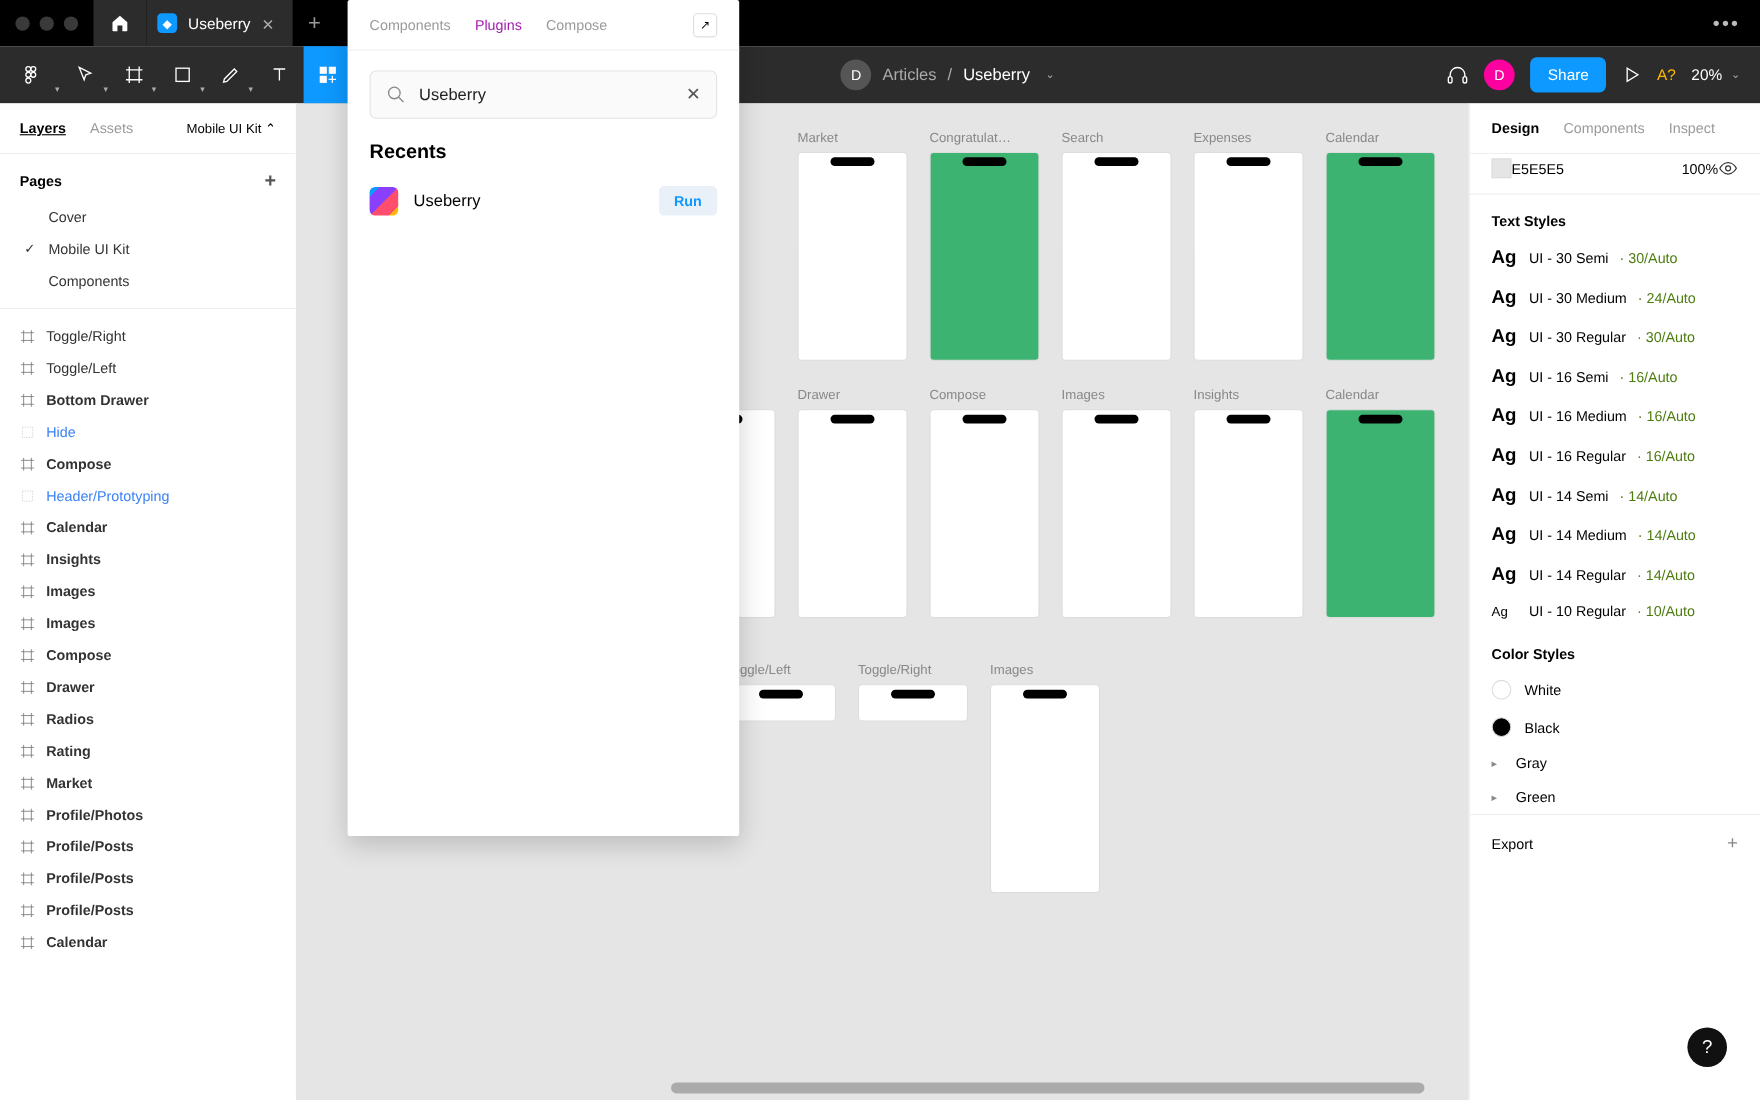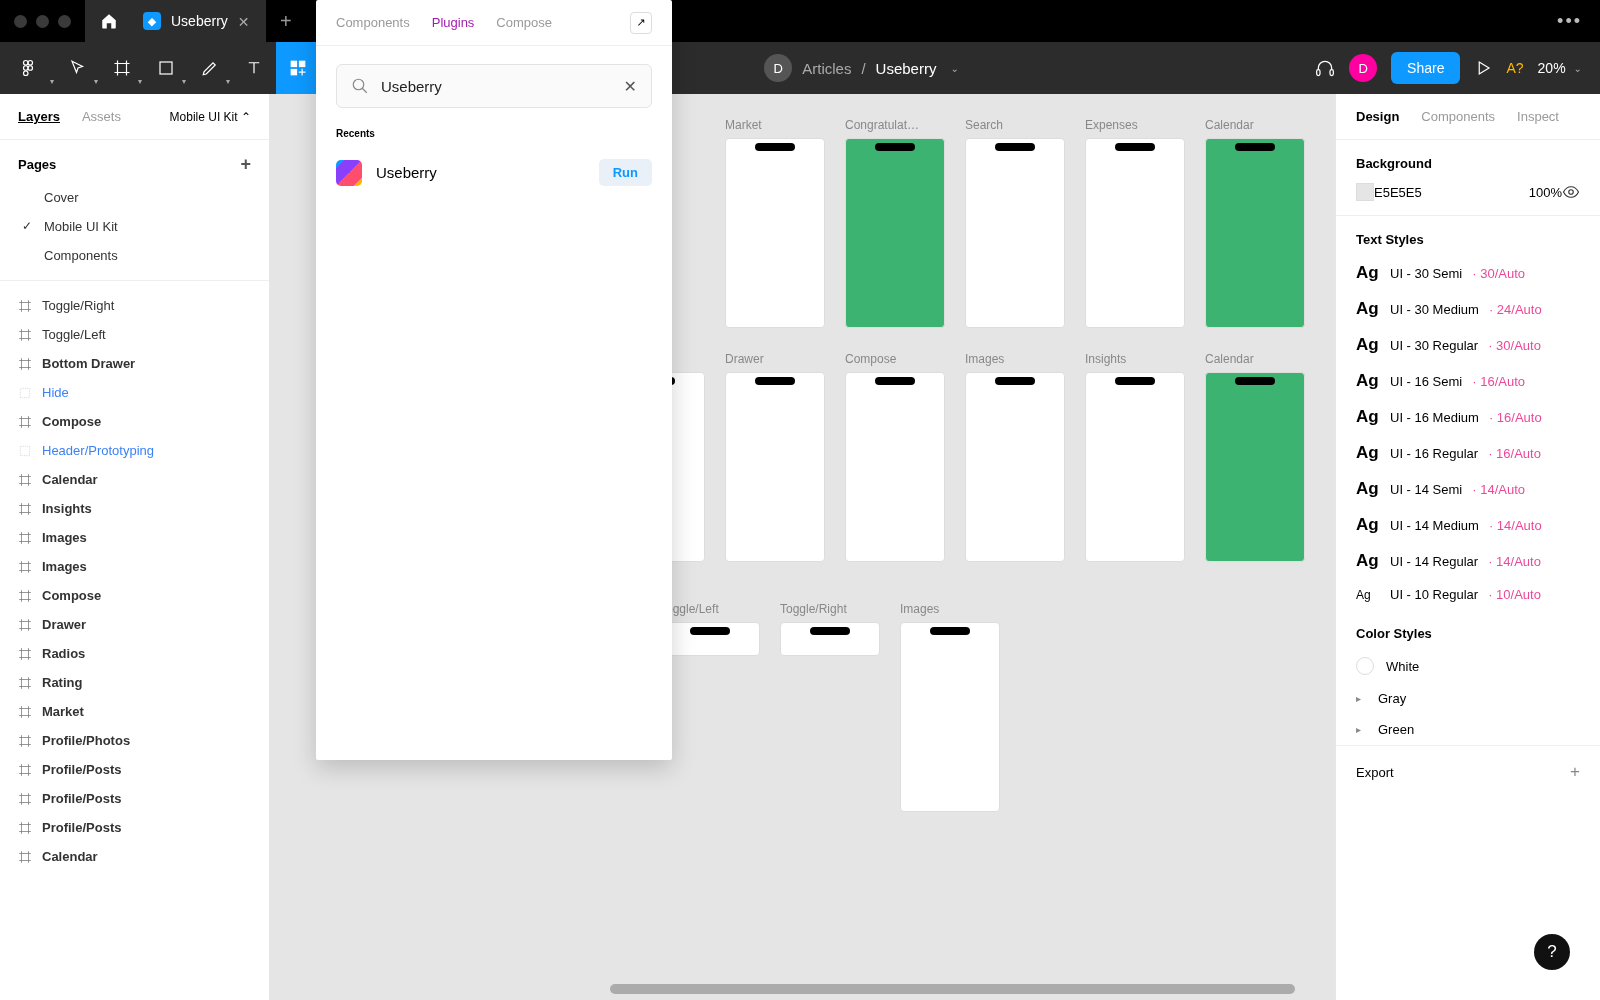--- a/index.html
+++ b/index.html
@@ -73,40 +73,40 @@
   
   .plugin-pop{ position:absolute; left:316px; top:0; width:356px; height:760px; background:#fff; border-radius:2px; box-shadow:0 8px 24px rgba(0,0,0,.18); z-index:20; display:flex; flex-direction:column;}
   .pp-tabs{ height:46px; display:flex; align-items:center; padding:0 20px; gap:22px; font-size:13px; border-bottom:1px solid #eee;}
   .pp-tabs .dim{ color:#9a9a9a;}
   .pp-tabs .act{ font-weight:400; color:#a21caf;}
   .pp-back{ margin-left:auto; width:22px; height:22px; border:1px solid #ddd; border-radius:4px; display:flex; align-items:center; justify-content:center; font-size:11px; cursor:pointer;}
   .pp-search{ margin:18px 20px 14px; height:44px; border:1px solid #e3e3e3; border-radius:6px; background:#fafafa; display:flex; align-items:center; padding:0 14px; gap:12px;}
   .pp-search svg{ width:18px; height:18px; stroke:#888; fill:none; stroke-width:1.6;}
   .pp-search input{ flex:1; border:none; background:transparent; font-size:15px; outline:none; color:#222;}
   .pp-search .clear{ cursor:pointer; color:#555;}
-  .pp-section{ padding:6px 20px 10px; font-size:10px; font-weight:600;}
+  .pp-section{ padding:6px 20px 10px; font-size:18px; font-weight:600;}
   .pp-item{ display:flex; align-items:center; padding:10px 20px; gap:14px; cursor:pointer;}
   .pp-item .ub-logo{ width:26px; height:26px; border-radius:5px; background:linear-gradient(135deg,#0d99ff 0 17%,#8a3ffc 17% 50%,#ff4d6d 50% 83%,#ffb703 83% 100%);}
   .pp-item .name{ font-size:15px;}
   .pp-item .run{ margin-left:auto; background:#e9f0f7; color:#0d99ff; font-size:13px; font-weight:600; padding:6px 14px; border-radius:5px;}
 
   
   .rp-tabs{ height:46px; display:flex; align-items:center; padding:0 20px; gap:22px; border-bottom:1px solid #eee;}
   .rp-tabs .act{ font-weight:600;}
   .rp-tabs .dim{ color:#9a9a9a;}
   .rp-section-hd{ padding:16px 20px 8px; font-weight:600;}
   .rp-bg-row{ display:flex; align-items:center; gap:0; padding:4px 20px 14px;}
   .rp-swatch{ width:18px; height:18px; background:#e5e5e5; border:1px solid #ddd;}
   .rp-bg-row .pct{ margin-left:auto;}
   .rp-bg-row .eye{ width:18px; cursor:pointer;}
   .rp-divider{ height:1px; background:#eee;}
   .ts-row{ display:flex; align-items:center; gap:10px; padding:8px 20px; cursor:pointer;}
   .ts-row .ag{ font-size:17px; font-weight:700; width:24px;}
   .ts-row .ag.sm{ font-size:12px; font-weight:400;}
-  .ts-row .meta{ color:#ec4899;}
+  .ts-row .meta{ color:#4d7c0f;}
   .cs-row{ display:flex; align-items:center; gap:12px; padding:8px 20px; cursor:pointer;}
   .cs-row .dot{ width:18px; height:18px; border-radius:50%; border:1px solid #ddd;}
   .cs-row .tri{ width:10px; font-size:10px; color:#888;}
   .rp-export{ display:flex; align-items:center; padding:16px 20px; border-top:1px solid #eee;}
   .rp-export .plus{ margin-left:auto; font-size:17px; color:#888; cursor:pointer;}
 
   
   .fab{ position:absolute; right:30px; bottom:30px; width:36px; height:36px; border-radius:50%; background:#111; color:#fff; display:flex; align-items:center; justify-content:center; font-size:17px; z-index:30; cursor:pointer;}
 </style>
 </head>
@@ -439,21 +439,20 @@
       </div>
     <div class="canvas-scrollbar"></div>
   </div>
 
   <div class="right-panel">
     <div class="rp-tabs">
       <span class="act">Design</span>
       <span class="dim">Components</span>
       <span class="dim">Inspect</span>
     </div>
-    <div class="rp-section-hd">Background</div>
     <div class="rp-bg-row">
       <span class="rp-swatch"></span>
       <span>E5E5E5</span>
       <span class="pct">100%</span>
       <svg class="eye" viewBox="0 0 24 24" stroke="#333" fill="none" stroke-width="1.5">
           <path d="M2 12s3.5-7 10-7 10 7 10 7-3.5 7-10 7S2 12 2 12z"></path>
           <circle cx="12" cy="12" r="3"></circle>
         </svg>
     </div>
     <div class="rp-divider"></div>
@@ -510,20 +509,24 @@
           <span class="meta">· 10/Auto</span>
         </div>
       </div>
     <div class="rp-section-hd">Color Styles</div>
     <div id="color-styles-container">
         <div class="cs-row">
           <span class="dot" style="background:#ffffff"></span>
           <span>White</span>
         </div>
         <div class="cs-row">
+          <span class="dot" style="background:#000000"></span>
+          <span>Black</span>
+        </div>
+        <div class="cs-row">
           <span class="tri">▸</span>
           <span>Gray</span>
         </div>
         <div class="cs-row">
           <span class="tri">▸</span>
           <span>Green</span>
         </div>
       </div>
     <div class="rp-export">
       <span>Export</span>

